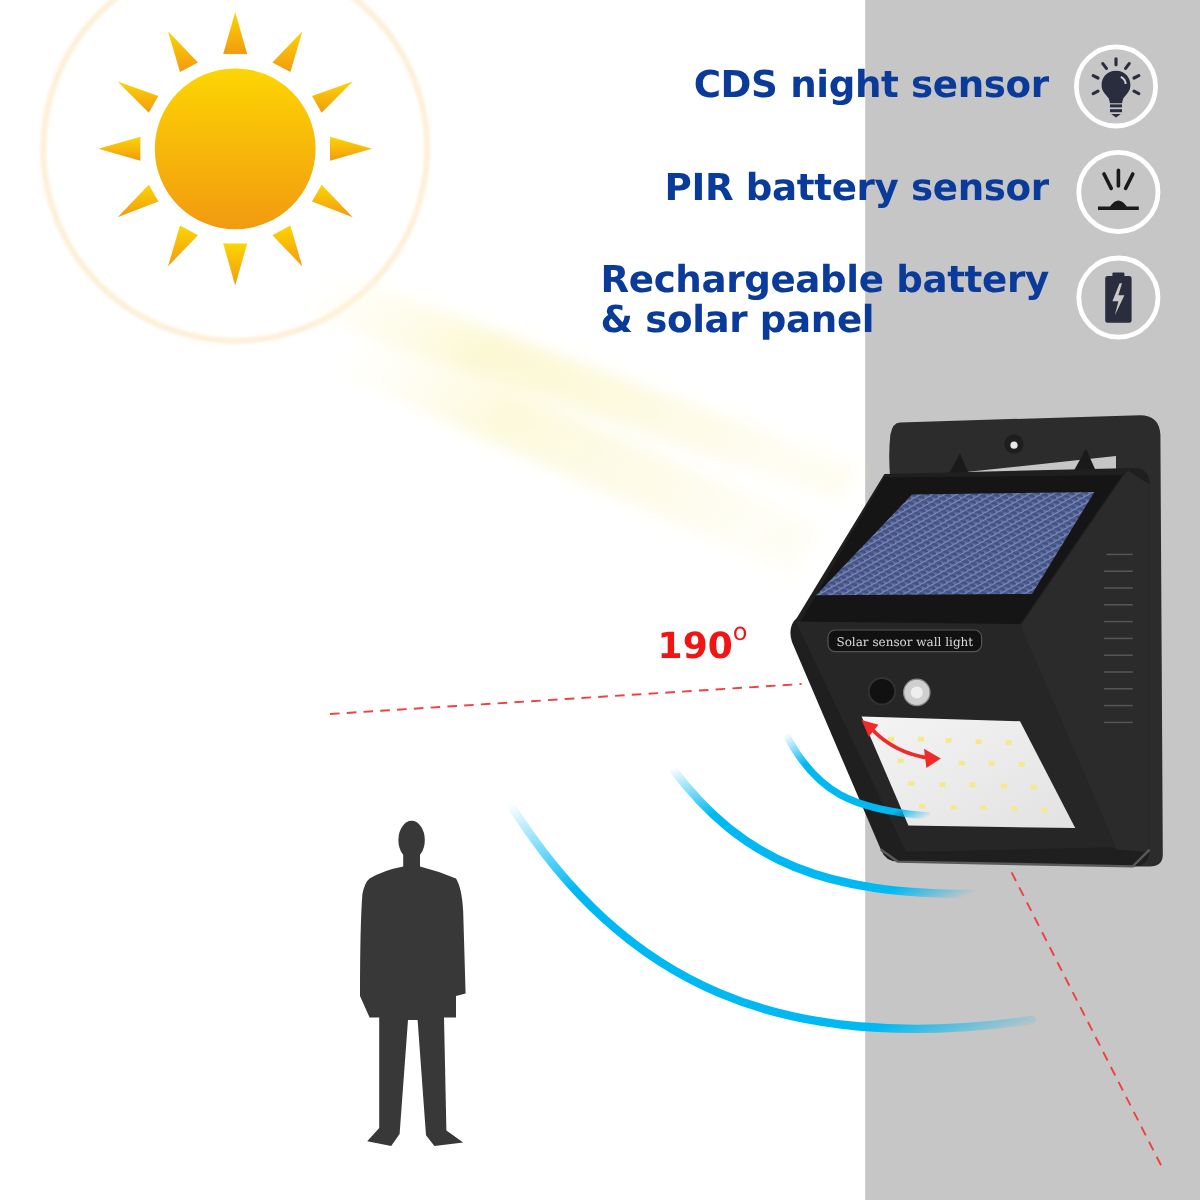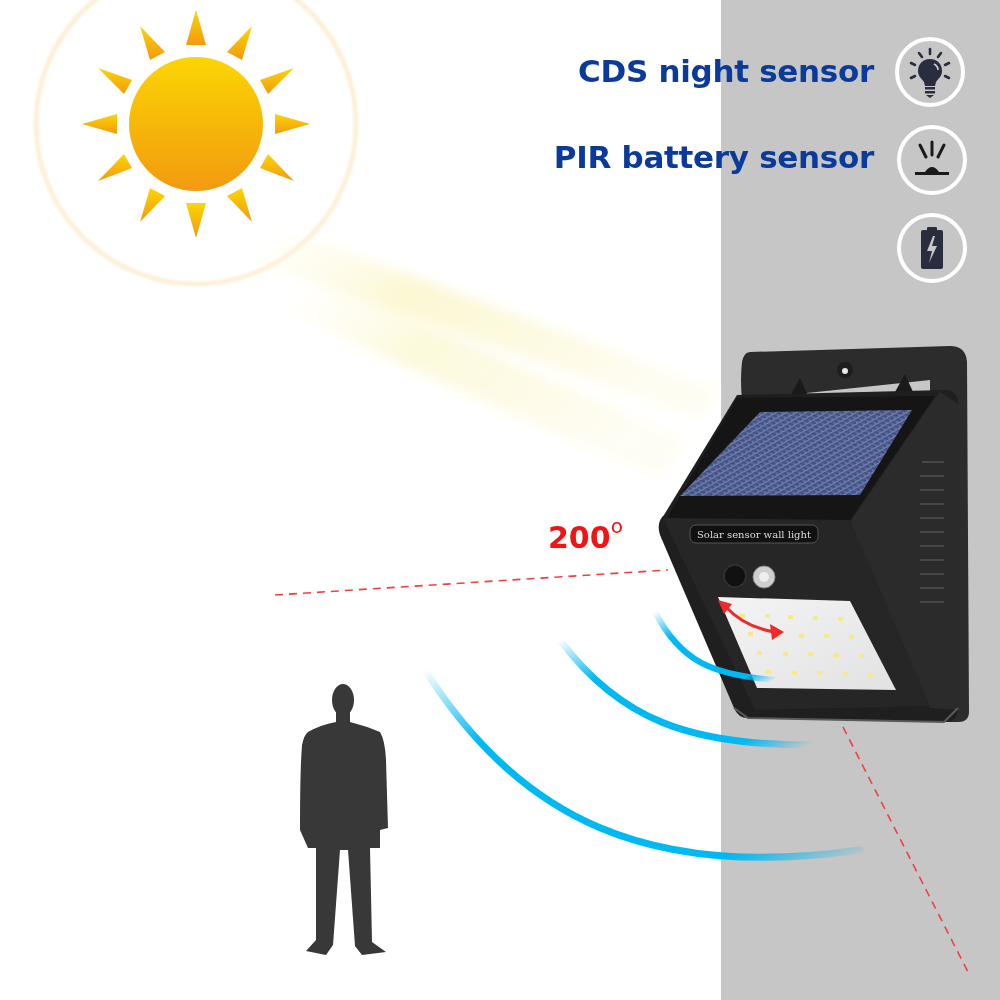--- a/index.html
+++ b/index.html
@@ -174,20 +174,22 @@
   </g>
 </svg>
 
 <div class="feature-label" style="top:54px;">
   <span class="line">CDS night sensor</span>
 </div>
 <div class="feature-label" style="top:140px;">
   <span class="line">PIR battery sensor</span>
 </div>
 <div class="feature-label" style="top:216px;">
+  <span class="line">Rechargeable battery</span>
+  <span class="line">&amp; solar panel</span>
 </div>
 
 <div class="feat-icon" style="left:895px; top:37px;">
   <svg viewBox="0 0 62 62">
     <g fill="#2a2d3d">
       <path d="M31,18 C23,18 19,24 19,30 C19,35 22,37 25,41 L26,45 L36,45 L37,41 C40,37 43,35 43,30 C43,24 39,18 31,18 Z"></path>
       <rect x="26" y="46" width="10" height="2.5"></rect>
       <rect x="26" y="50" width="10" height="2.5"></rect>
       <polygon points="27,54 35,54 31,57"></polygon>
     </g>
@@ -214,13 +216,13 @@
   </svg>
 </div>
 <div class="feat-icon" style="left:897px; top:213px;">
   <svg viewBox="0 0 62 62">
     <rect x="26" y="10" width="10" height="4" rx="1" fill="#2a2d3d"></rect>
     <rect x="20" y="13" width="22" height="39" rx="2" fill="#2a2d3d"></rect>
     <polygon points="32,19 26,34 31,34 28,46 36,29 31,29 34,19" fill="#c8c8c8"></polygon>
   </svg>
 </div>
 
-<div class="angle-label"><span>200</span><sup>o</sup></div>
+<div class="angle-label"><span>190</span><sup>o</sup></div>
 
 </body></html>

